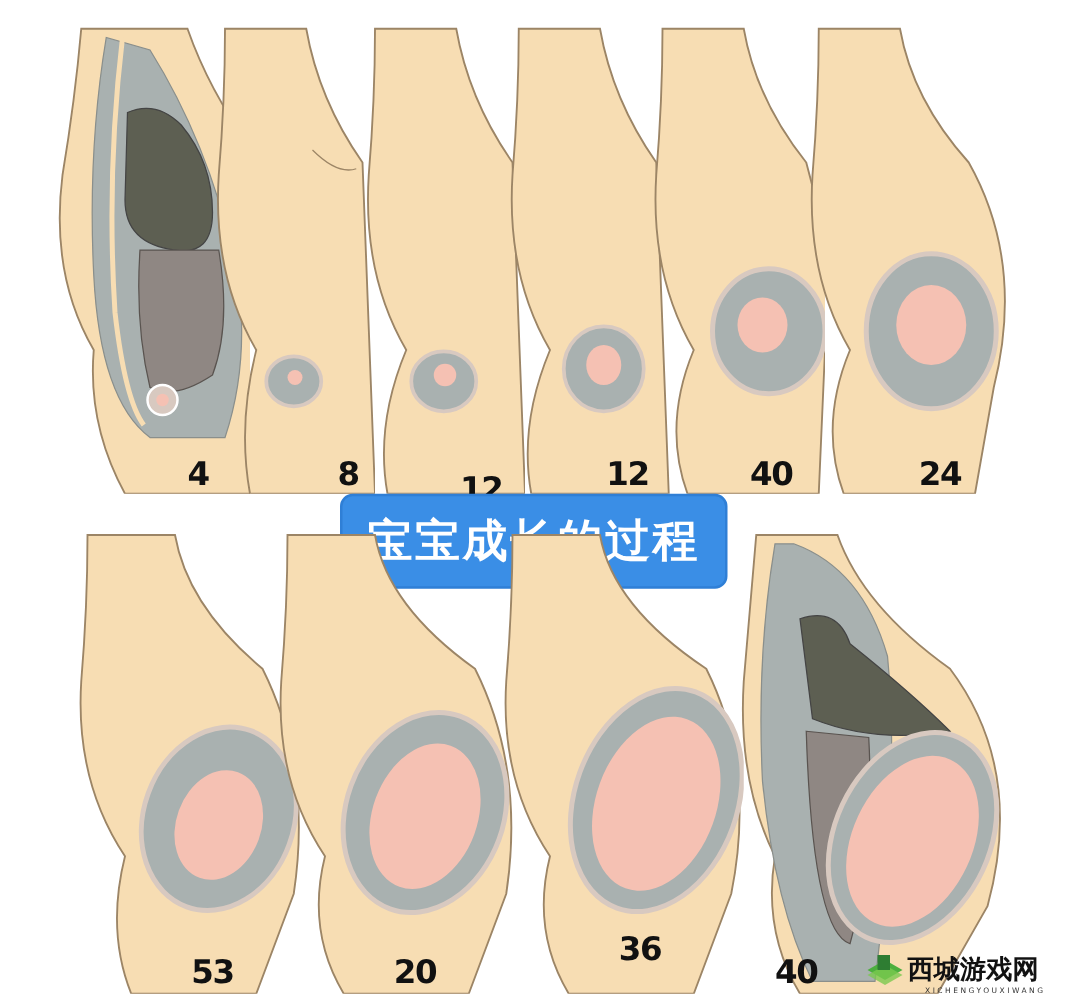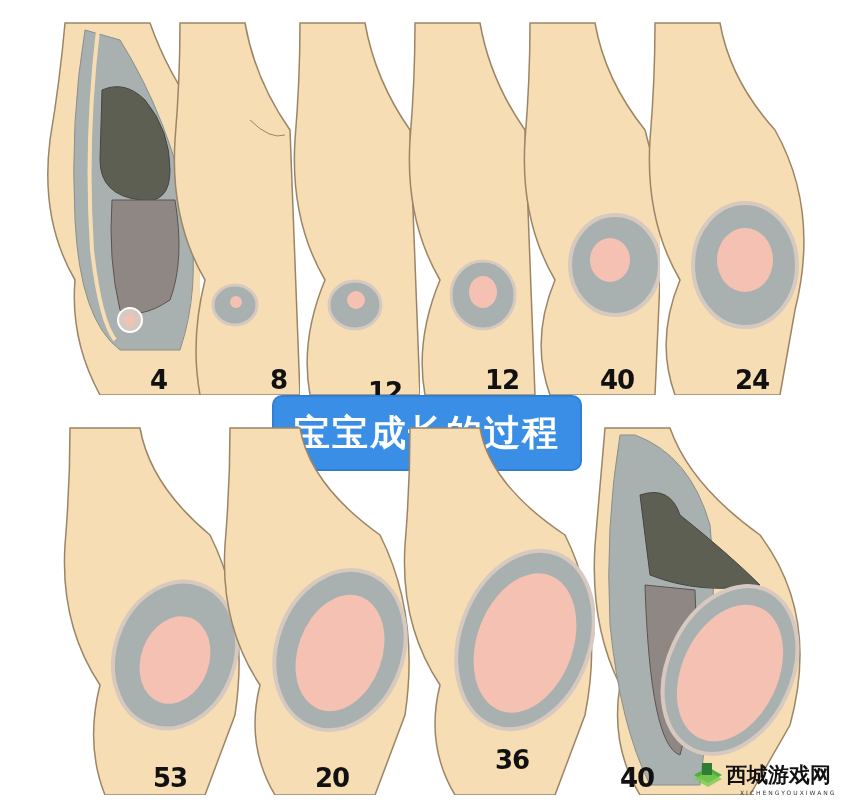--- a/index.html
+++ b/index.html
@@ -2,21 +2,21 @@
 <html><head>
 <meta charset="utf-8">
 <style>
   html,body{margin:0;padding:0;background:#ffffff;}
   body{width:853px;height:800px;position:relative;overflow:hidden;font-family:"DejaVu Sans",sans-serif;}
   .panel{position:absolute;}
   .panel svg{position:absolute;left:0;top:0;}
   .wk{position:absolute;font-family:"DejaVu Sans",sans-serif;font-weight:bold;font-size:26px;color:#111;letter-spacing:-1px;}
   .title-box{position:absolute;left:272px;top:395px;width:310px;height:76px;background:#3a8ee6;border-radius:10px;border:2px solid #2f7fd6;box-sizing:border-box;display:flex;align-items:center;justify-content:center;}
   .title-box span{color:#fff;font-weight:bold;font-size:36px;font-family:"DejaVu Sans",sans-serif;letter-spacing:2px;}
-  .wm{position:absolute;left:692px;top:761px;display:flex;}
+  .wm{position:absolute;left:692px;top:761px;display:flex;align-items:center;}
   .wm-logo{width:32px;height:26px;position:relative;}
   .wm-text{font-family:"DejaVu Sans",sans-serif;font-weight:bold;font-size:21px;color:#111;margin-left:2px;}
   .wm-sub{position:absolute;left:740px;top:789px;font-size:6px;letter-spacing:2px;color:#333;font-family:"DejaVu Sans",sans-serif;}
 </style>
 </head>
 <body>
 
 <div class="panel" style="left:30px;top:20px;width:170px;height:375px;">
   <svg width="170" height="375">
     <path d="M35 3 L120 3 Q140 60 180 110 L195 375 L70 375 Q40 320 45 260 Q10 200 20 120 Q30 60 35 3Z" fill="#f7ddb3" stroke="#9c8566" stroke-width="1.5"></path>

